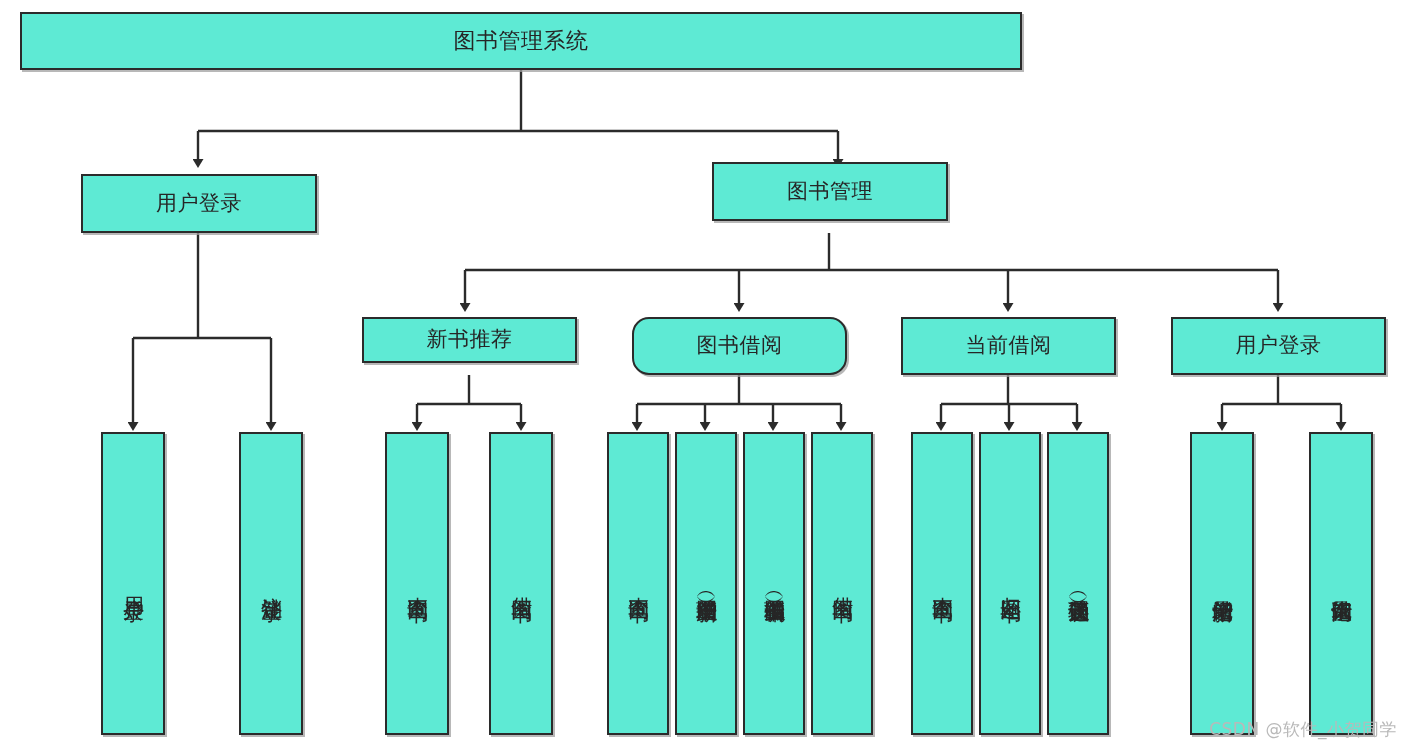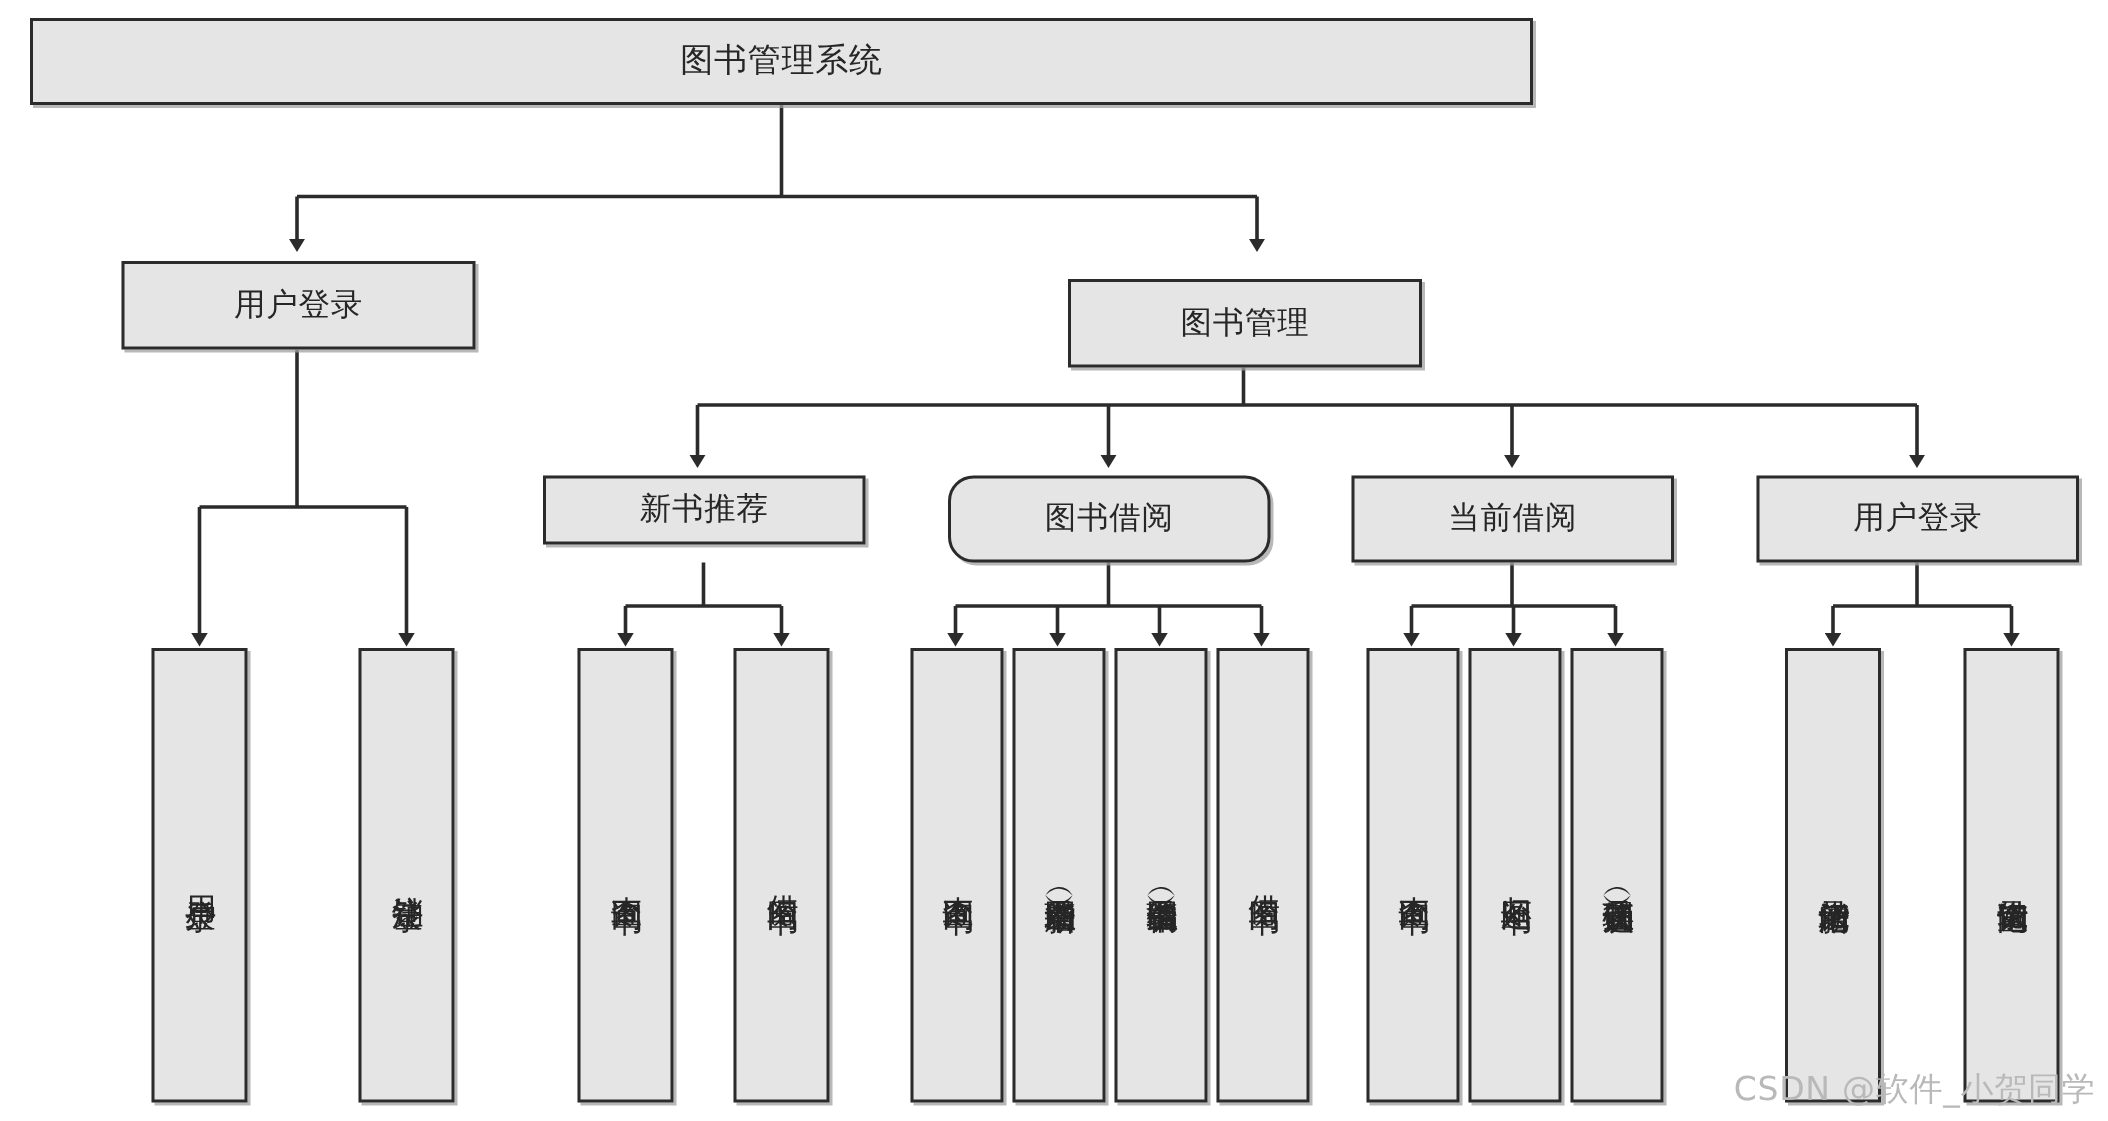--- a/index.html
+++ b/index.html
@@ -20,21 +20,21 @@
     position: absolute;
     left: 0;
     top: 0;
     width: 1405px;
     height: 747px;
     pointer-events: none;
   }
   .node {
     position: absolute;
     box-sizing: border-box;
-    background: #e5e5e5;
+    background: #5eead4;
     border: 2px solid #2b2b2b;
     box-shadow: 2px 2px 0 0 rgba(160,160,160,0.75);
     display: flex;
     align-items: center;
     justify-content: center;
     z-index: 2;
   }
   .node .label {
     color: #262626;
     line-height: 1.12;
@@ -57,21 +57,21 @@
     max-height: 280px;
   }
   .node.vertical.tight .label {
     letter-spacing: 0px;
     max-height: 290px;
   }
   #watermark {
     position: absolute;
     right: 8px;
     bottom: 6px;
-    font-size: 22px;
+    font-size: 17px;
     color: #b9b9b9;
     font-family: "DejaVu Sans", "Liberation Sans", sans-serif;
     white-space: nowrap;
     z-index: 5;
     letter-spacing: 0.5px;
   }
 </style>
 </head>
 <body>
 
@@ -127,21 +127,21 @@
     </g>
   </svg>
 
   <div class="node root horizontal" style="left:20px; top:12px; width:1002px; height:58px;">
     <span class="label">图书管理系统</span>
   </div>
 
   <div class="node horizontal" style="left:81px; top:174px; width:236px; height:59px;">
     <span class="label">用户登录</span>
   </div>
-  <div class="node horizontal" style="left:712px; top:186px; width:236px; height:59px;">
+  <div class="node horizontal" style="left:712px; top:162px; width:236px; height:59px;">
     <span class="label">图书管理</span>
   </div>
 
   <div class="node horizontal" style="left:362px; top:317px; width:215px; height:46px;">
     <span class="label">新书推荐</span>
   </div>
   <div class="node horizontal" style="left:632px; top:317px; width:215px; height:58px;border-radius:17px;">
     <span class="label">图书借阅</span>
   </div>
   <div class="node horizontal" style="left:901px; top:317px; width:215px; height:58px;">

